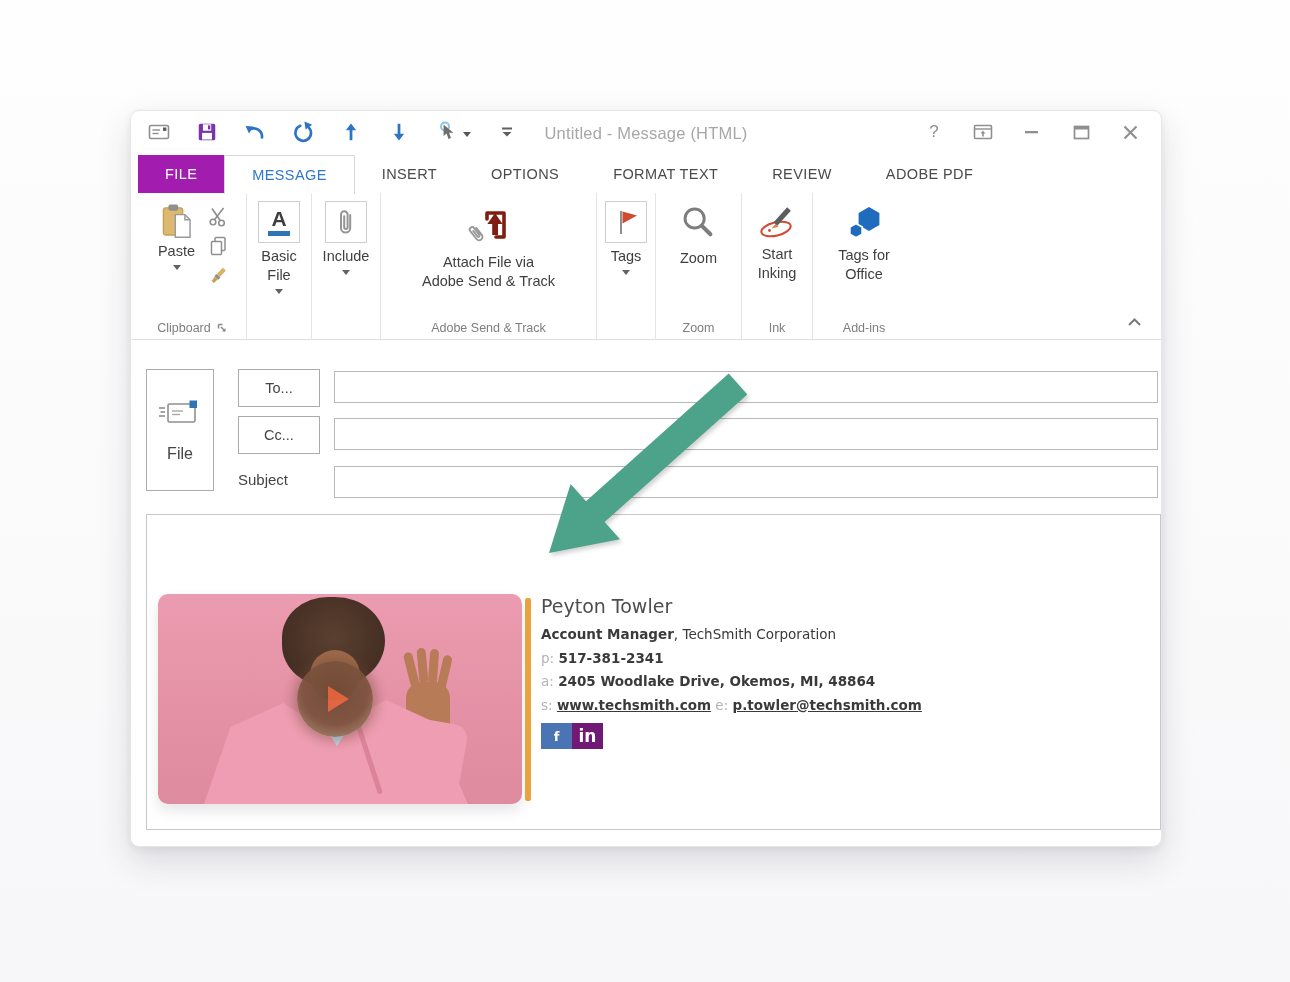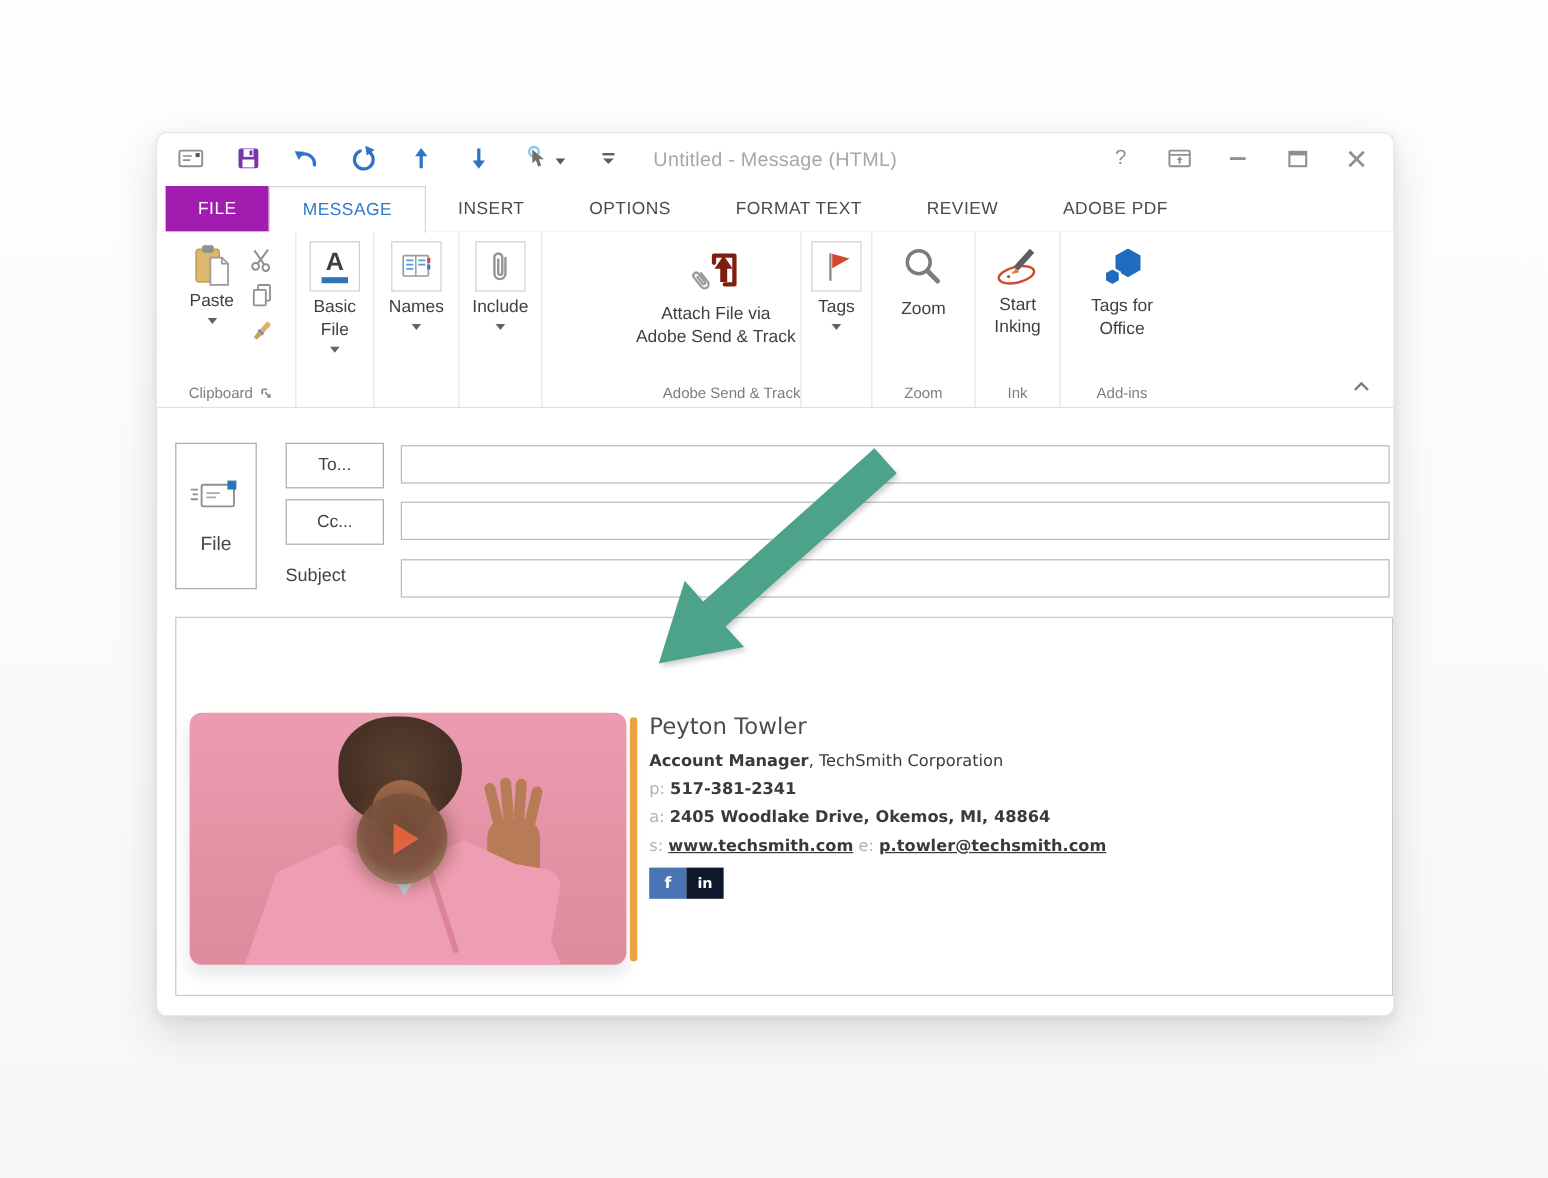--- a/index.html
+++ b/index.html
@@ -66,21 +66,21 @@
   .sig-bar{position:absolute;left:394px;top:487px;width:6px;height:203px;background:#e8a23e;border-radius:2px;}
   .sig{position:absolute;left:410px;top:484px;width:560px;font-family:"DejaVu Sans",sans-serif;color:#3a3a3a;}
   .sig-name{font-size:19px;color:#4d4d4d;margin-bottom:6px;}
   .sig-line{font-size:13.5px;line-height:23.5px;white-space:nowrap;}
   .sig-label{color:#b3b3b3;font-weight:normal;}
   .bold{font-weight:bold;}
   .sig-link{font-weight:bold;text-decoration:underline;color:#3a3a3a;}
   .sig-social{display:flex;margin-top:6px;}
   .soc{width:31px;height:26px;display:flex;align-items:center;justify-content:center;color:#fff;font-size:13px;font-weight:bold;}
   .soc-f{background:#4a74b4;}
-  .soc-in{background:#0f172a;font-size:12px;}
+  .soc-in{background:#701a75;font-size:17px;}
   
   .arrow-svg{position:absolute;left:0;top:0;width:1030px;height:735px;z-index:50;pointer-events:none;}
   svg{display:block;}
 </style>
 </head>
 <body>
 
 <div class="stage">
   <div class="window">
 
@@ -243,59 +243,37 @@
               </div>
             </div>
             <span class="blabel">Basic</span>
             <span class="blabel" style="display:flex;align-items:center;gap:4px;">File</span>
             <span class="caret"></span>
           </div>
         </div>
         <div class="rlabel"></div>
       </div>
 
-      <div class="rgroup" style="width:70px;">
-        <div class="rcontent">
-          <div class="bigbtn">
-            <div class="iconbox">
-              <svg width="28" height="26" viewBox="0 0 28 26">
-                  <rect x="3" y="4" width="21" height="17" rx="1" fill="#fff" stroke="#9a9a9a" stroke-width="1.4"></rect>
-                  <line x1="13.5" y1="4" x2="13.5" y2="21" stroke="#9a9a9a" stroke-width="1.2"></line>
-                  <line x1="5.5" y1="8" x2="11.5" y2="8" stroke="#5b9bd5" stroke-width="1.4"></line>
-                  <line x1="5.5" y1="11.5" x2="11.5" y2="11.5" stroke="#5b9bd5" stroke-width="1.4"></line>
-                  <line x1="5.5" y1="15" x2="11.5" y2="15" stroke="#5b9bd5" stroke-width="1.4"></line>
-                  <line x1="15.5" y1="8" x2="21.5" y2="8" stroke="#5b9bd5" stroke-width="1.4"></line>
-                  <line x1="15.5" y1="11.5" x2="21.5" y2="11.5" stroke="#5b9bd5" stroke-width="1.4"></line>
-                  <rect x="23" y="6" width="2.6" height="4" fill="#c0504d"></rect>
-                  <rect x="23" y="11.5" width="2.6" height="4" fill="#4472c4"></rect>
-                </svg>
-            </div>
-            <span class="blabel">Names</span>
-            <span class="caret"></span>
-          </div>
-        </div>
-        <div class="rlabel"></div>
-      </div>
 
       <div class="rgroup" style="width:68px;">
         <div class="rcontent">
           <div class="bigbtn">
             <div class="iconbox">
               <svg width="24" height="28" viewBox="0 0 24 28">
                   <path d="M16.2 7 v13 a4.6 4.6 0 0 1 -9.2 0 V6.6 a3.3 3.3 0 0 1 6.6 0 v12.6 a1.7 1.7 0 0 1 -3.4 0 V8.2" fill="none" stroke="#949494" stroke-width="2" stroke-linecap="round"></path>
                 </svg>
             </div>
             <span class="blabel">Include</span>
             <span class="caret"></span>
           </div>
         </div>
         <div class="rlabel"></div>
       </div>
 
-      <div class="rgroup" style="width:215px;align-items:flex-end;">
+      <div class="rgroup" style="width:215px;">
         <div class="rcontent">
           <div class="bigbtn" style="padding-top:4px;">
             <svg width="52" height="46" viewBox="0 0 52 46">
               <path d="M24 16 v-6 h17 v24 h-8" fill="none" stroke="#7f1d10" stroke-width="3.6" stroke-linecap="round" stroke-linejoin="round"></path>
               <rect x="29.2" y="19" width="5.8" height="13" fill="#7f1d10"></rect>
               <polygon points="32,10 24.4,21 39.6,21" fill="#7f1d10"></polygon>
               <g transform="rotate(-38 14 33)">
                   <path d="M18.5 26 v9 a3.4 3.4 0 0 1 -6.8 0 v-10 a2.4 2.4 0 0 1 4.8 0 v8.6 a1.2 1.2 0 0 1 -2.4 0 v-7" fill="none" stroke="#9a9a9a" stroke-width="1.9" stroke-linecap="round"></path>
                 </g>
             </svg>

